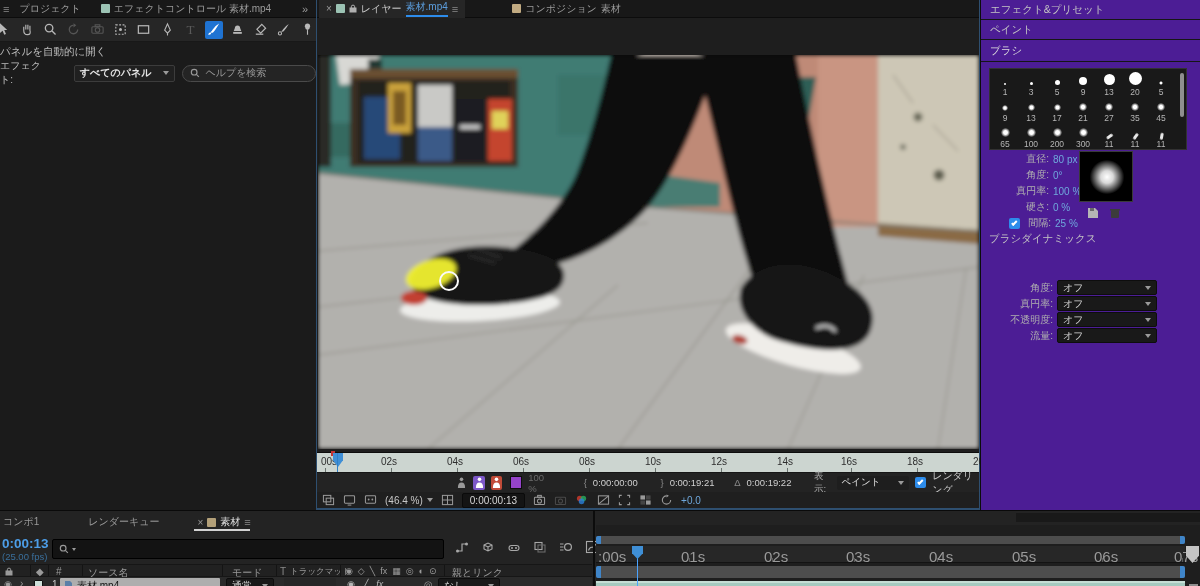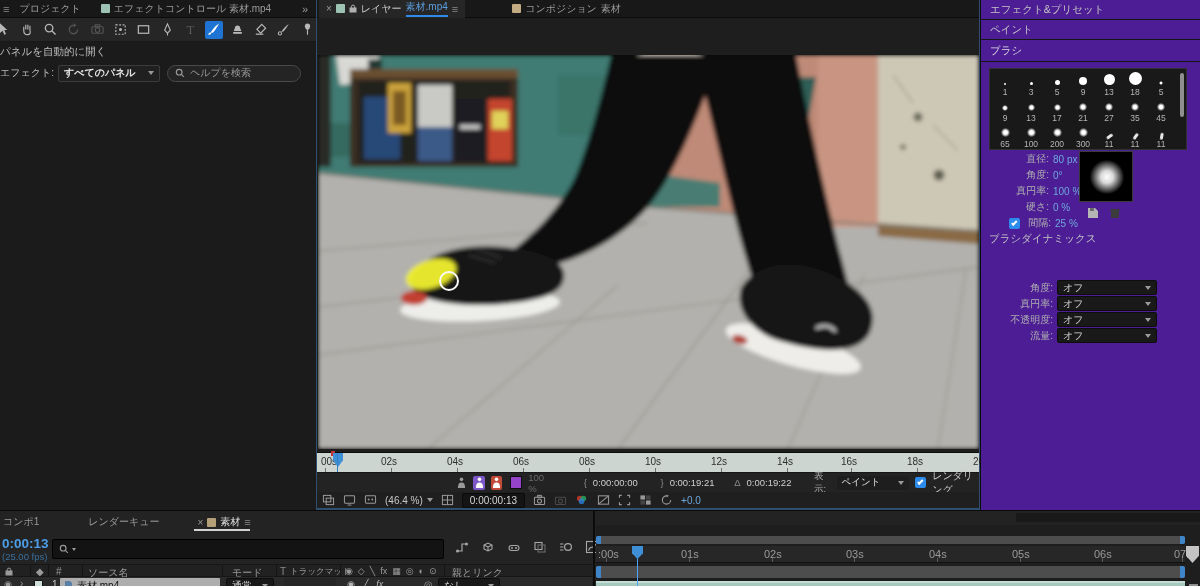--- a/index.html
+++ b/index.html
@@ -22,21 +22,21 @@
 .tool.active{background:#1f73d2}
 .hdr{height:20px;display:flex;align-items:center;padding:0 9px;border-bottom:1px solid #161616;color:#c4c4c4;font-size:10.5px;justify-content:space-between}
 .plabel{display:inline-block;text-align:right;color:#b0b0b0}
 .dot{background:#fff;border-radius:50%;display:block}
 .dot.soft{background:radial-gradient(circle,#fff 0%,#fff 30%,rgba(255,255,255,0) 75%)}
 .slant{display:block;width:7px;height:2.5px;background:#e8e8e8;border-radius:2px;transform:rotate(-35deg);filter:blur(.4px)}
 .cell{width:26px;display:flex;flex-direction:column;align-items:center;justify-content:flex-end;gap:2px}
 .cell span{font-size:8.5px;color:#b5b5b5}
 .tick{position:absolute;bottom:0;width:1px;height:4px;background:#5a5a5a}
 .vruler-lab{position:absolute;top:3px;font-size:10px;color:#2e2e2e}
-.bruler-lab{position:absolute;top:2px;font-size:11px;color:#9a9a9a}
+.bruler-lab{position:absolute;top:2px;font-size:15px;color:#9a9a9a}
 svg{display:block}
 .colsep{position:absolute;top:0;width:1px;height:100%;background:#141414}
 </style>
 </head>
 <body>
 
 <div id="app">
 
   <div class="abs" style="left:0;top:0;width:316px;height:510px;background:#1b1b1b">
     <div class="tabbar">
@@ -130,21 +130,21 @@
             <path d="M8 1.6 a2.8 2.8 0 0 1 2.8 2.8 Q10.8 7.2 8 8.6 Q5.2 7.2 5.2 4.4 A2.8 2.8 0 0 1 8 1.6 Z" fill="#b8b8b8"></path>
             <path d="M8 8.6 V13.6" stroke="#b8b8b8" stroke-width="1.2"></path>
           </svg>
         </span>
     </div>
 
     <div class="abs" style="left:0;top:45px;color:#bdbdbd;font-size:10.5px">パネルを自動的に開く</div>
 
     <div class="abs row" style="left:0;top:63px;width:316px;height:20px">
       <span style="color:#bdbdbd">エフェクト:</span>
-      <div class="dd" style="width:102px;margin-left:4px;height:17px;background:#202020;border-color:#3c3c3c">
+      <div class="dd" style="width:102px;margin-left:20px;height:17px;background:#202020;border-color:#3c3c3c">
         <span style="color:#e4e4e4;font-weight:bold">すべてのパネル</span>
         <span class="chev"></span>
       </div>
       <div class="row" style="margin-left:7px;width:134px;height:17px;background:#242424;border:1px solid #4a4a4a;border-radius:9px;padding:0 7px;gap:5px">
         <svg width="10" height="10" viewBox="0 0 12 12" stroke="#9a9a9a" fill="none" stroke-width="1.4">
             <circle cx="5" cy="5" r="3.4"></circle>
             <path d="M7.6 7.6 L10.6 10.6"></path>
           </svg>
         <span style="color:#9a9a9a">ヘルプを検索</span>
       </div>
@@ -405,21 +405,21 @@
       <div class="cell" style="height:26px">
           <i class="dot" style="width:8px;height:8px"></i>
           <span>9</span>
         </div>
       <div class="cell" style="height:26px">
           <i class="dot" style="width:11px;height:11px"></i>
           <span>13</span>
         </div>
       <div class="cell" style="height:26px">
           <i class="dot" style="width:13px;height:13px"></i>
-          <span>18</span>
+          <span>20</span>
         </div>
       <div class="cell" style="height:26px">
           <i class="dot soft" style="width:4px;height:4px"></i>
           <span>5</span>
         </div>
       <div class="cell" style="height:26px">
           <i class="dot soft" style="width:6px;height:6px"></i>
           <span>9</span>
         </div>
       <div class="cell" style="height:26px">

